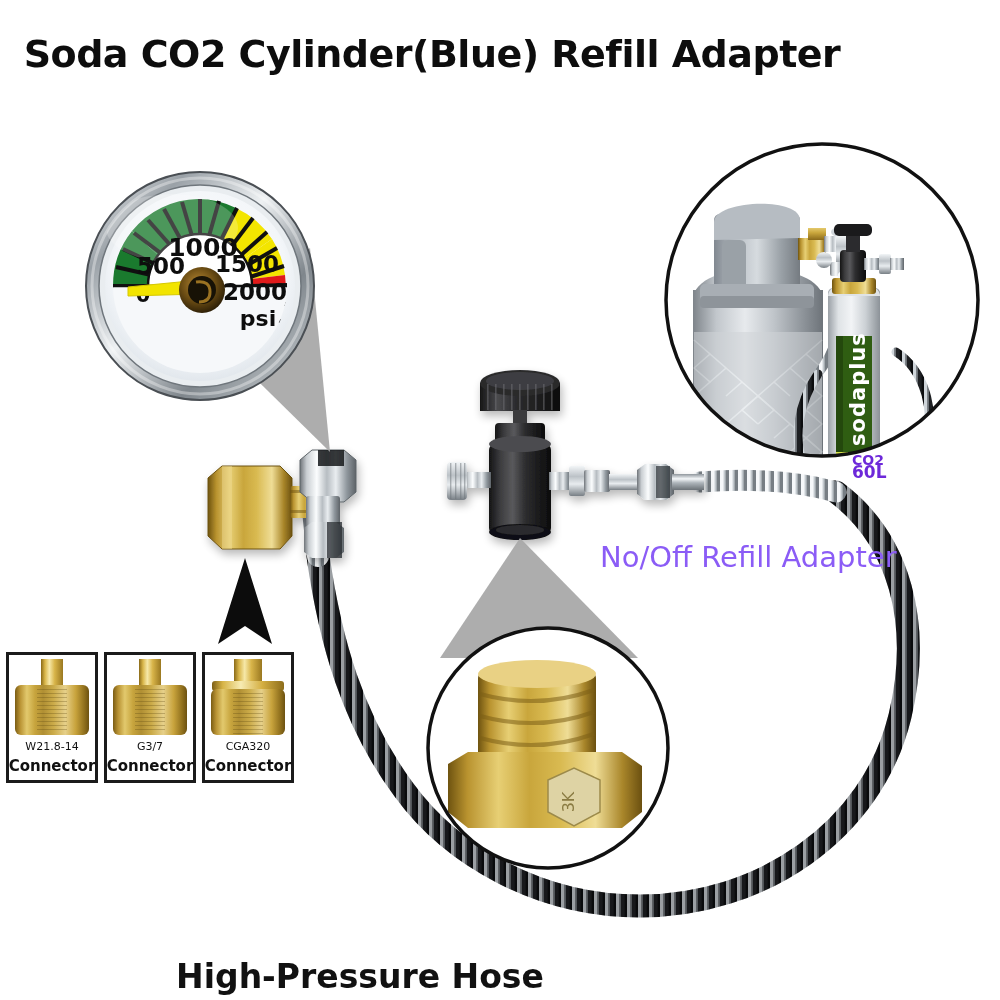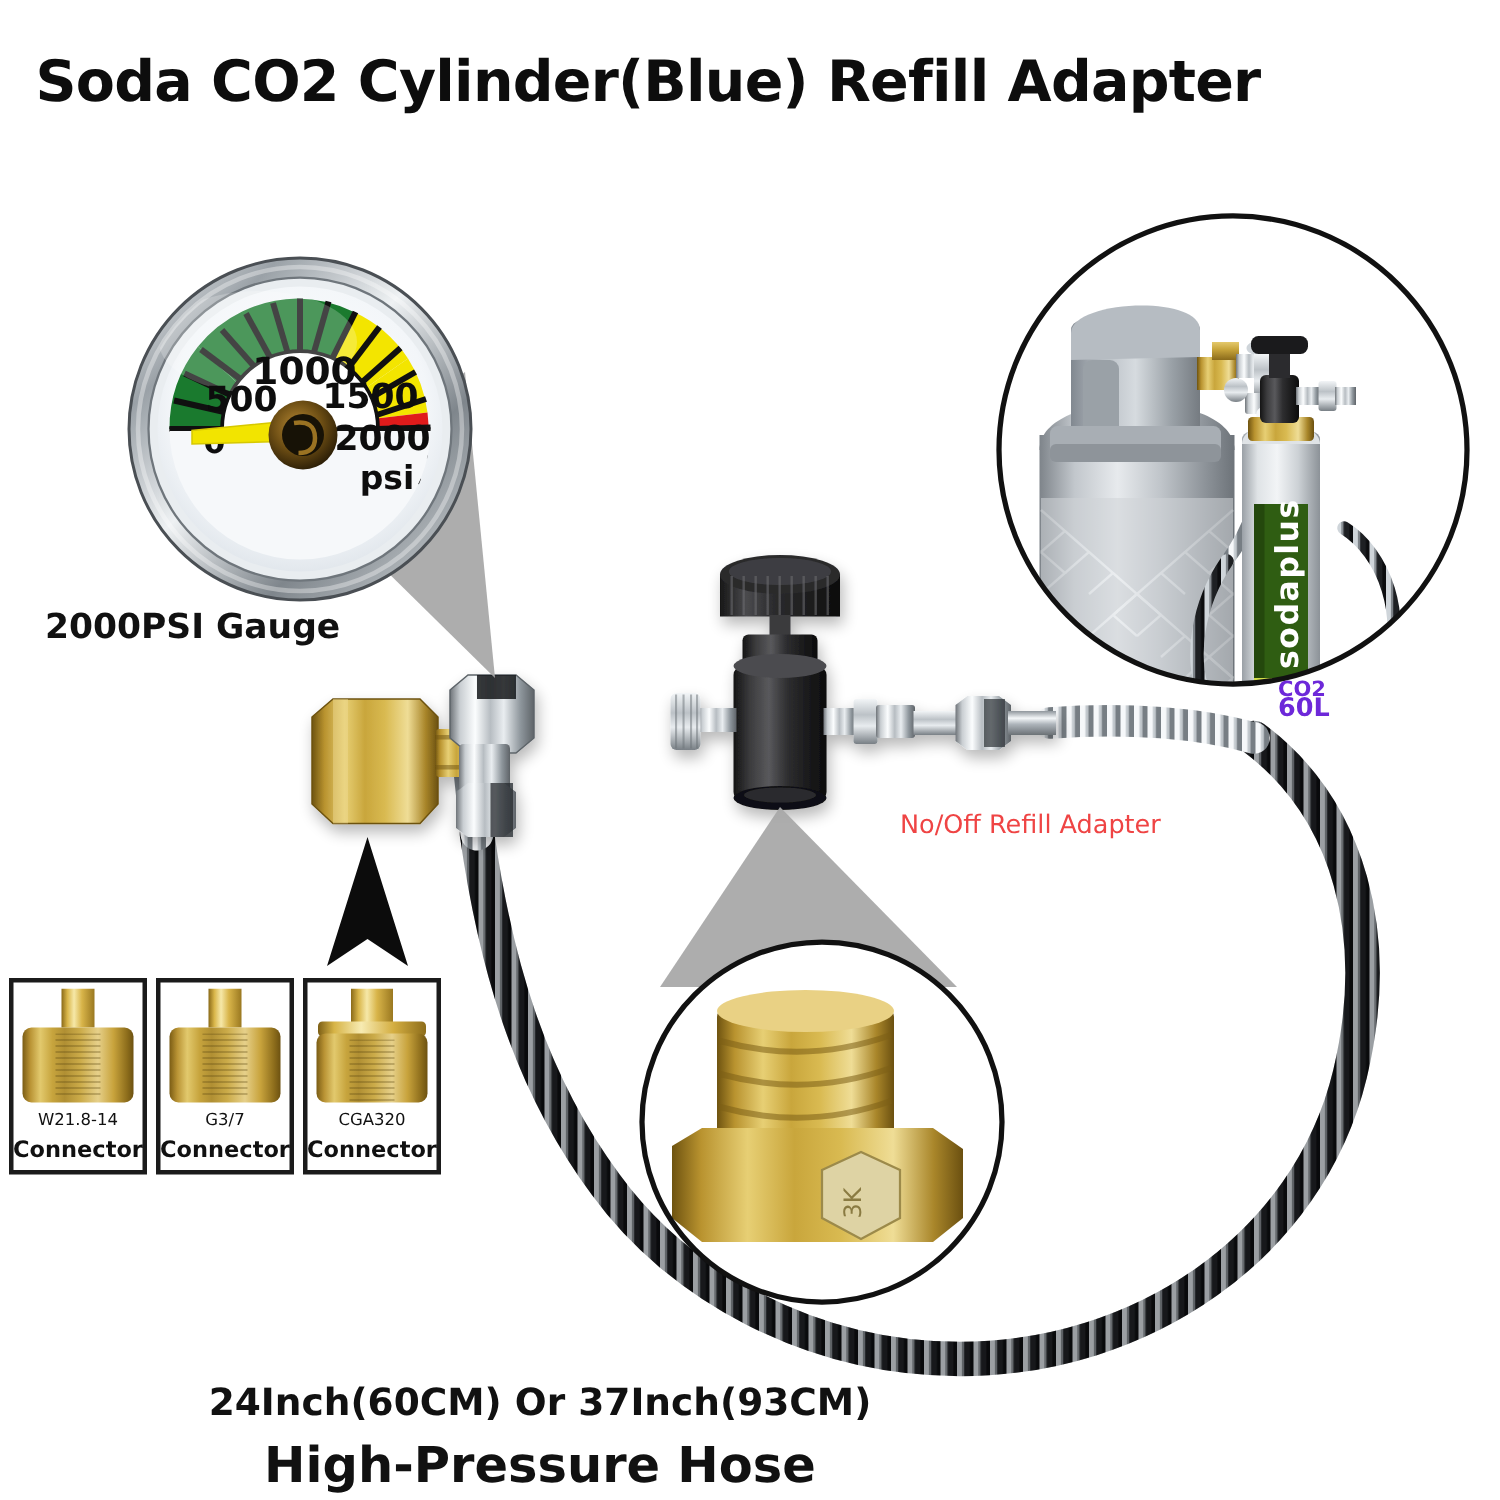--- a/index.html
+++ b/index.html
@@ -37,22 +37,22 @@
   .label-bold {
     font-family: "DejaVu Sans", sans-serif;
     font-weight: bold;
     font-size: 23px;
     color: #111;
     white-space: nowrap;
   }
   .label-light {
     font-family: "DejaVu Sans", sans-serif;
     font-weight: normal;
-    font-size: 17px;
-    color: #ef4444;
+    font-size: 29px;
+    color: #8b5cf6;
     white-space: nowrap;
   }
 
   
   #gauge-label { left: 30px; top: 405px; }
 
   
   #anno1 { left: 600px; top: 540px; }
   #anno2 { left: 552px; top: 585px; }
 
@@ -539,21 +539,20 @@
       </g>
 
       <circle cx="202" cy="290" r="23" fill="url(#hubG)"></circle>
       <circle cx="202" cy="290" r="14" fill="#171206"></circle>
       <path d="M 196 282 q 14 -2 14 10 q 0 10 -11 10" fill="none" stroke="#9a7222" stroke-width="3"></path>
 
       <circle cx="200" cy="286" r="108" fill="none" stroke="#ffffff" stroke-width="3" opacity=".35"></circle>
     </g>
   </svg>
 
-  <div class="abs label-bold" id="gauge-label">2000PSI Gauge</div>
 
   <div class="abs label-light" id="anno1">No/Off Refill Adapter</div>
 
   <div class="abs" id="connectors">
 
     <div class="conn-box">
       <div class="conn-img">
         <div class="brass-stem"></div>
         <div class="brass-body"></div>
       </div>
@@ -579,16 +578,15 @@
       <div class="conn-name">CGA320</div>
       <div class="conn-sub">Connector</div>
     </div>
 
   </div>
 
   <div class="abs cyl-brand" style="left:846px; top:342px; height:104px; font-size:21px; letter-spacing:1px;">sodaplus</div>
   <div class="abs cyl-sub" style="left:840px; top:452px; font-size:14px;">CO2</div>
   <div class="abs cyl-sub" style="left:840px; top:462px; font-size:17px;">60L</div>
 
-  <div class="abs" id="cap1">24Inch(60CM) Or 37Inch(93CM)</div>
   <div class="abs" id="cap2">High-Pressure Hose</div>
 
 </div>
 
 </body></html>

